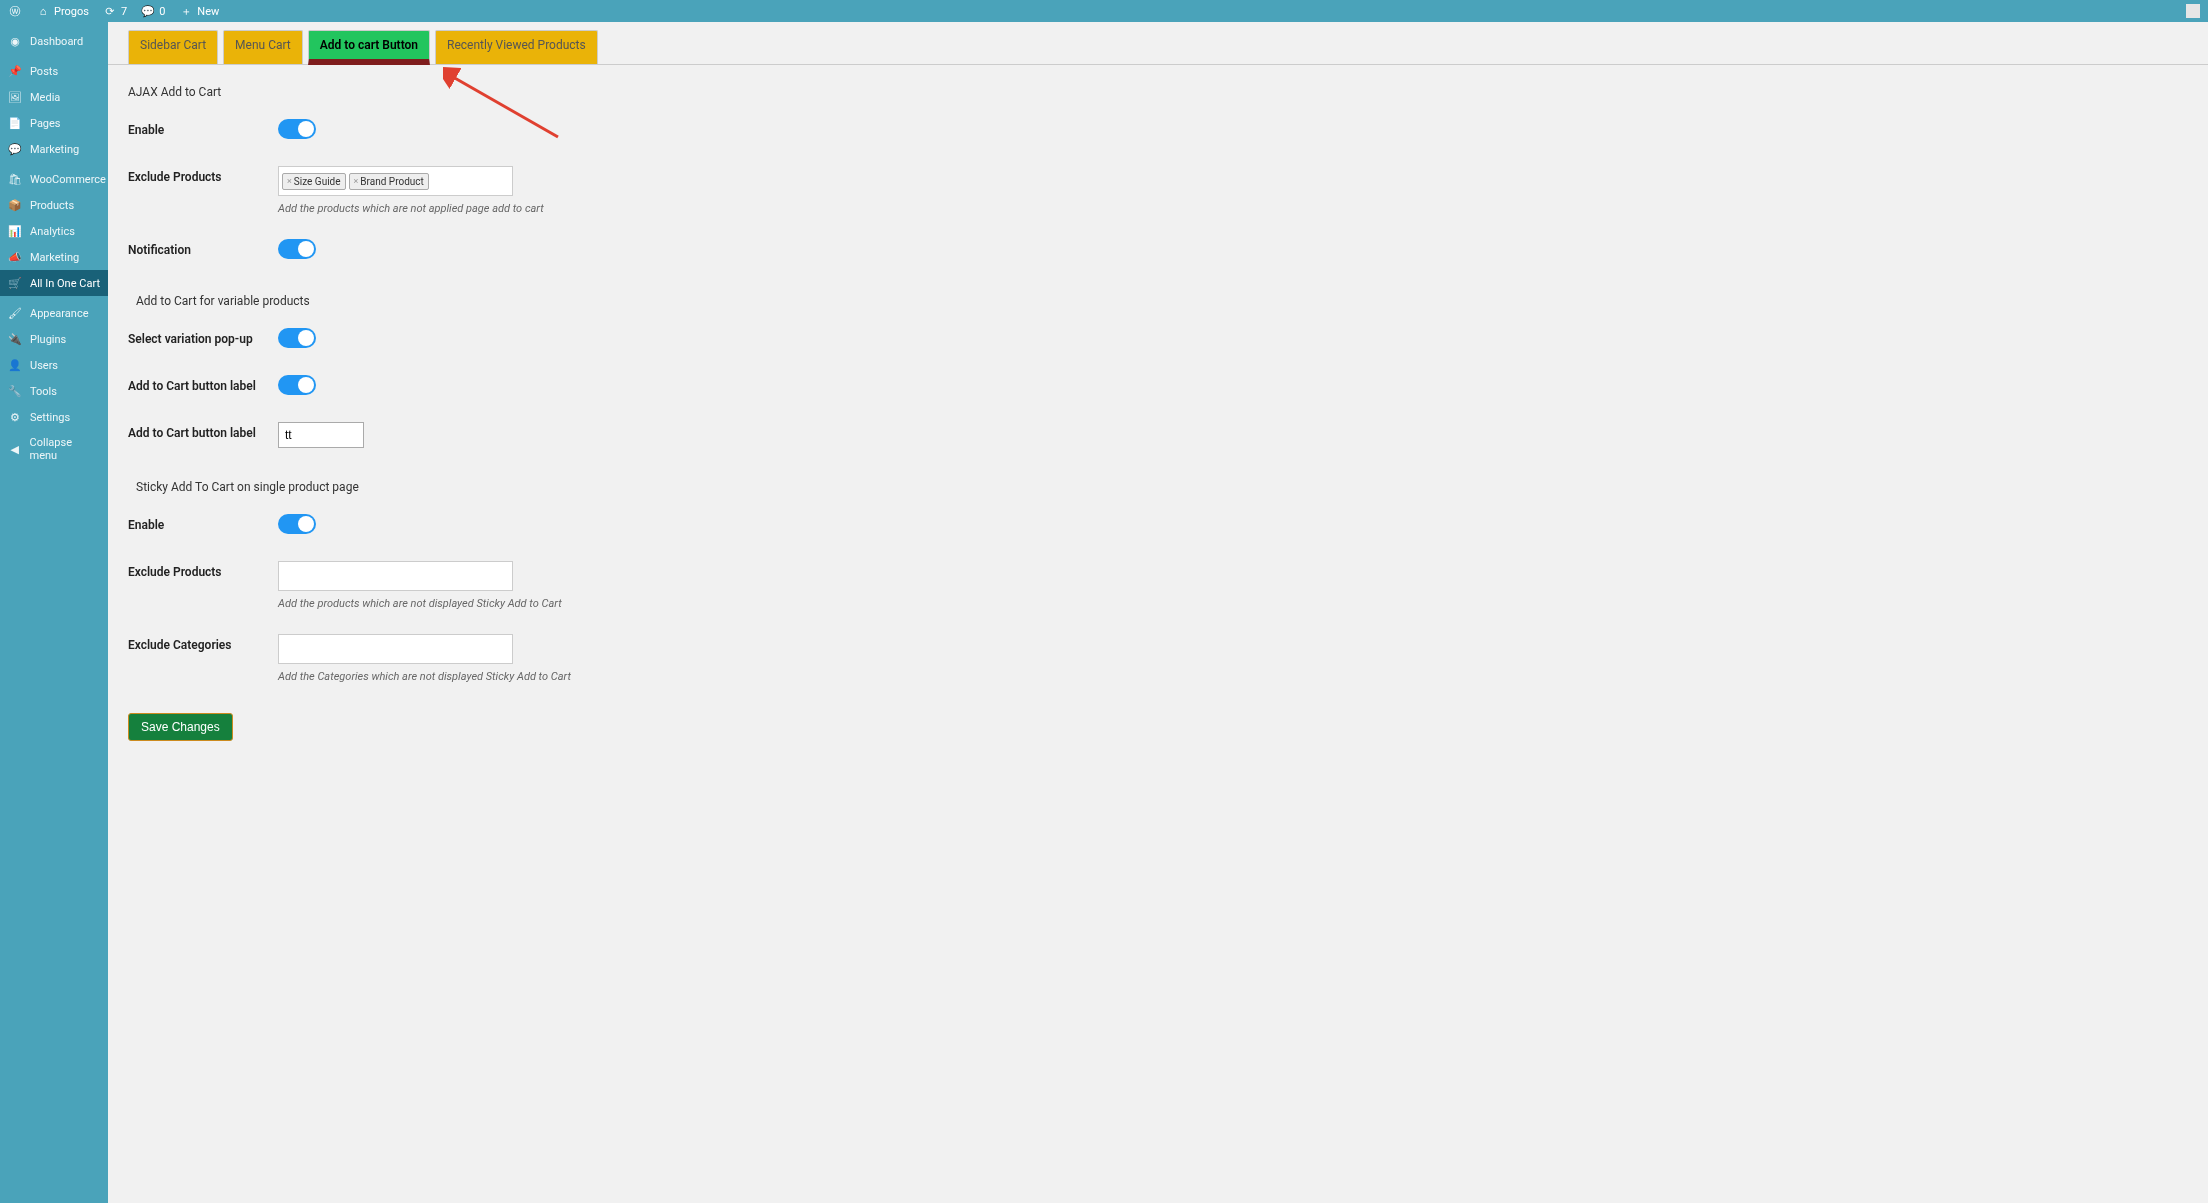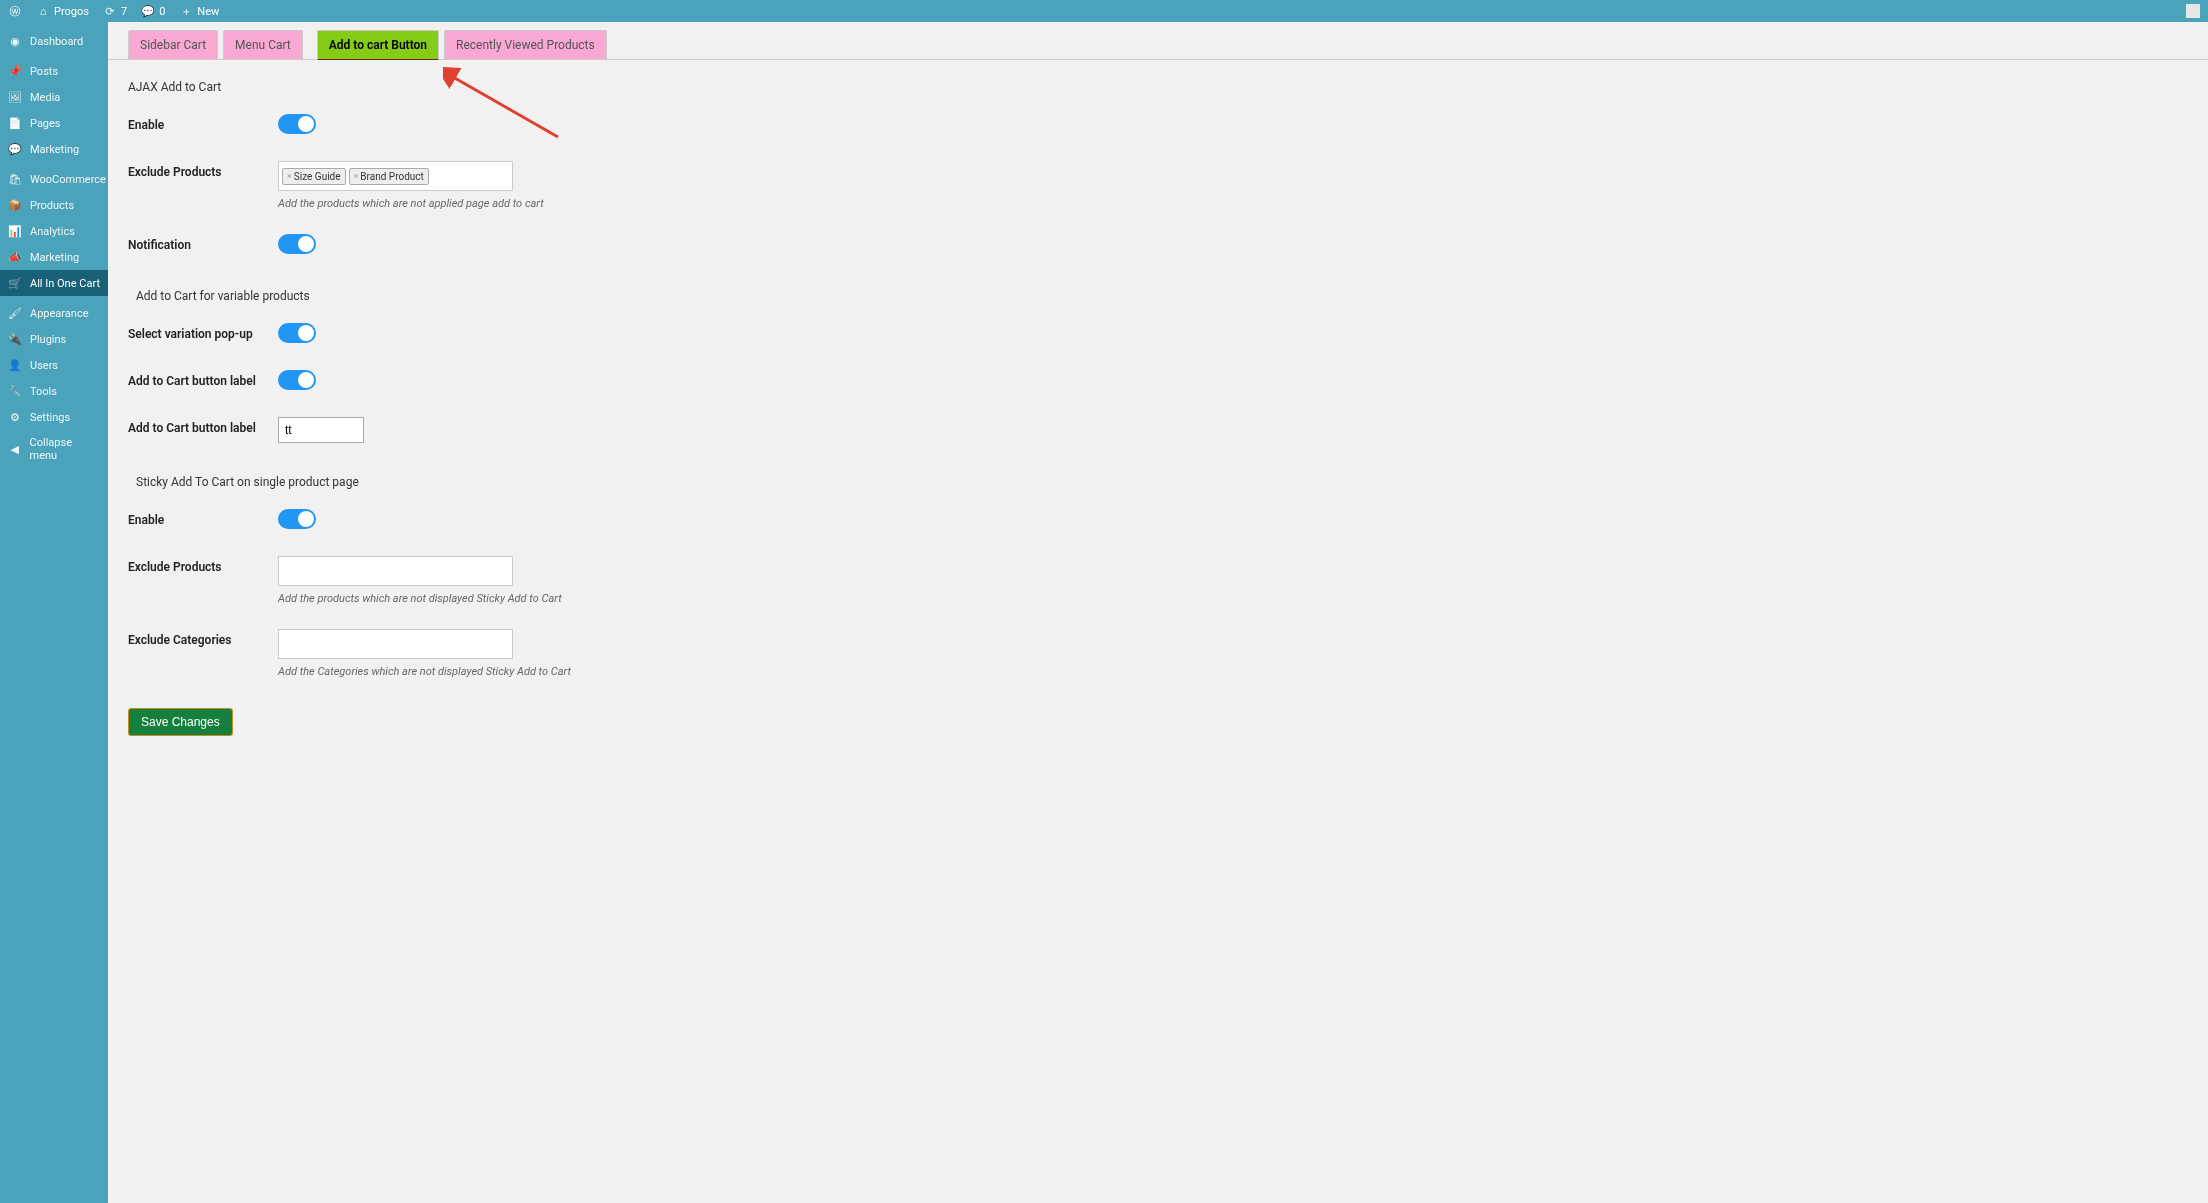--- a/index.html
+++ b/index.html
@@ -11,22 +11,22 @@
 
 .sidebar { position: fixed; top: 22px; left: 0; width: 108px; bottom: 0; background: #4aa3ba; color: #fff; font-size: 11px; padding-top: 6px; }
 .sidebar .menu-item { display: flex; align-items: center; gap: 8px; padding: 6px 8px; cursor: pointer; color: #eef6f8; }
 .sidebar .menu-item.active { background: #196178; color: #fff; position: relative; }
 .sidebar .menu-item.active::after { content: ""; position: absolute; right: -5px; top: 50%; transform: translateY(-50%); border-top: 5px solid transparent; border-bottom: 5px solid transparent; border-right: 5px solid #f1f1f1; }
 .sidebar .sep { height: 4px; }
 .icon { width: 14px; height: 14px; display: inline-flex; align-items: center; justify-content: center; font-size: 11px; }
 
 .content { margin-left: 108px; margin-top: 22px; padding: 0; min-height: calc(100vh - 22px); background: #f1f1f1; position: relative; }
 .tabs-wrap { border-bottom: 1px solid #ccc; padding: 8px 20px 0 20px; display: flex; gap: 5px; }
-.tab { padding: 7px 11px; border: 1px solid #ccc; border-bottom: none; background: #f9a8d4; color: #555; font-size: 12px; cursor: pointer; border-radius: 2px 2px 0 0; }
-.tab.active { background: #84cc16; border-bottom: 1px solid #7f1d1d; margin-bottom: -1px; color: #000; font-weight: 600; margin-left: 9px; }
+.tab { padding: 7px 11px; border: 1px solid #ccc; border-bottom: none; background: #eab308; color: #555; font-size: 12px; cursor: pointer; border-radius: 2px 2px 0 0; }
+.tab.active { background: #22c55e; border-bottom: 6px solid #7f1d1d; margin-bottom: -1px; color: #000; font-weight: 600; }
 .form-area { padding: 0 20px; position: relative; }
 .section-title { font-size: 12px; color: #333; padding: 20px 0 8px 0; }
 table.form-table { width: 100%; border-collapse: collapse; }
 table.form-table th { text-align: left; vertical-align: top; width: 150px; font-size: 12px; font-weight: 600; color: #222; padding: 16px 10px 16px 0; }
 table.form-table td { vertical-align: top; padding: 12px 0; }
 .description { color: #666; font-style: italic; font-size: 11px; margin-top: 6px; }
 
 .toggle { width: 38px; height: 20px; border-radius: 10px; background: #2196f3; position: relative; display: inline-block; cursor: pointer; }
 .toggle::after { content: ""; position: absolute; right: 2px; top: 2px; width: 16px; height: 16px; background: #fff; border-radius: 50%; }
 

